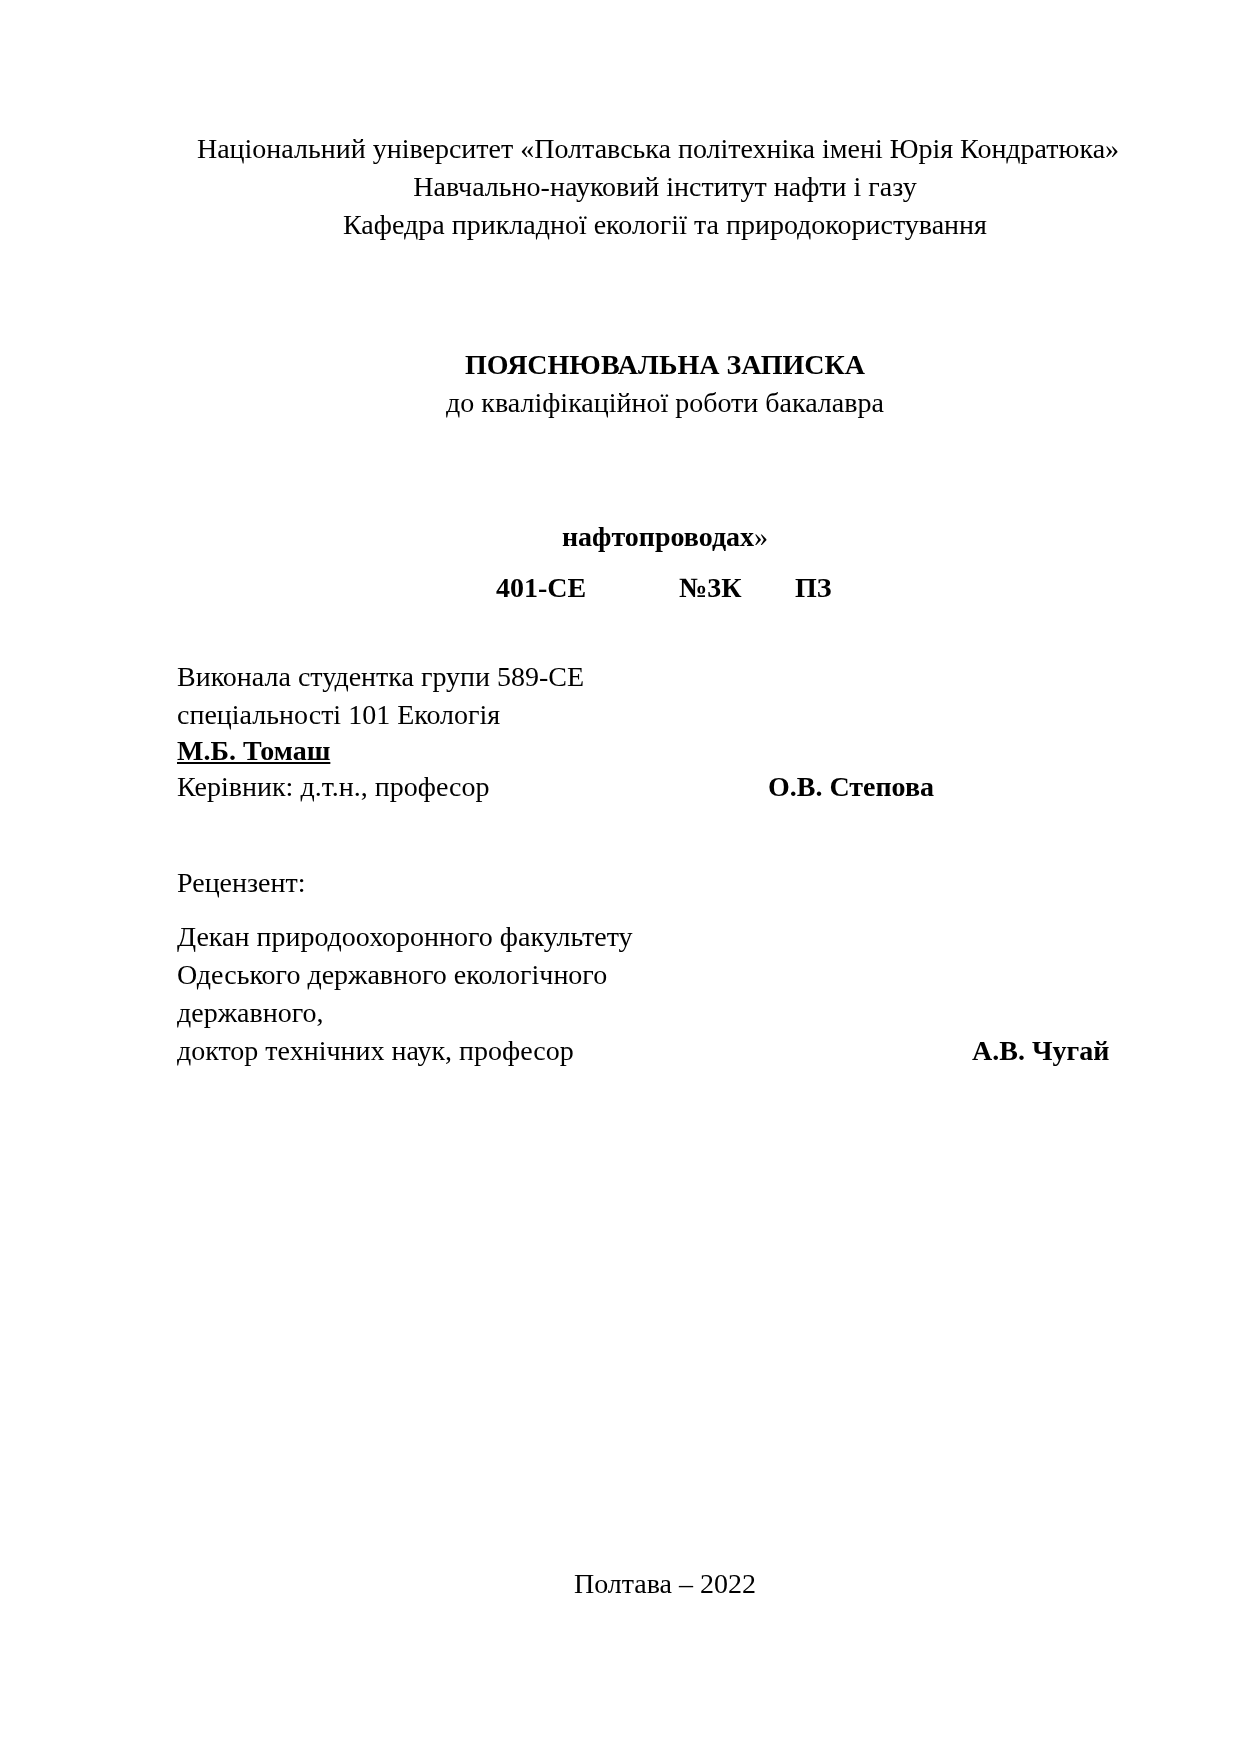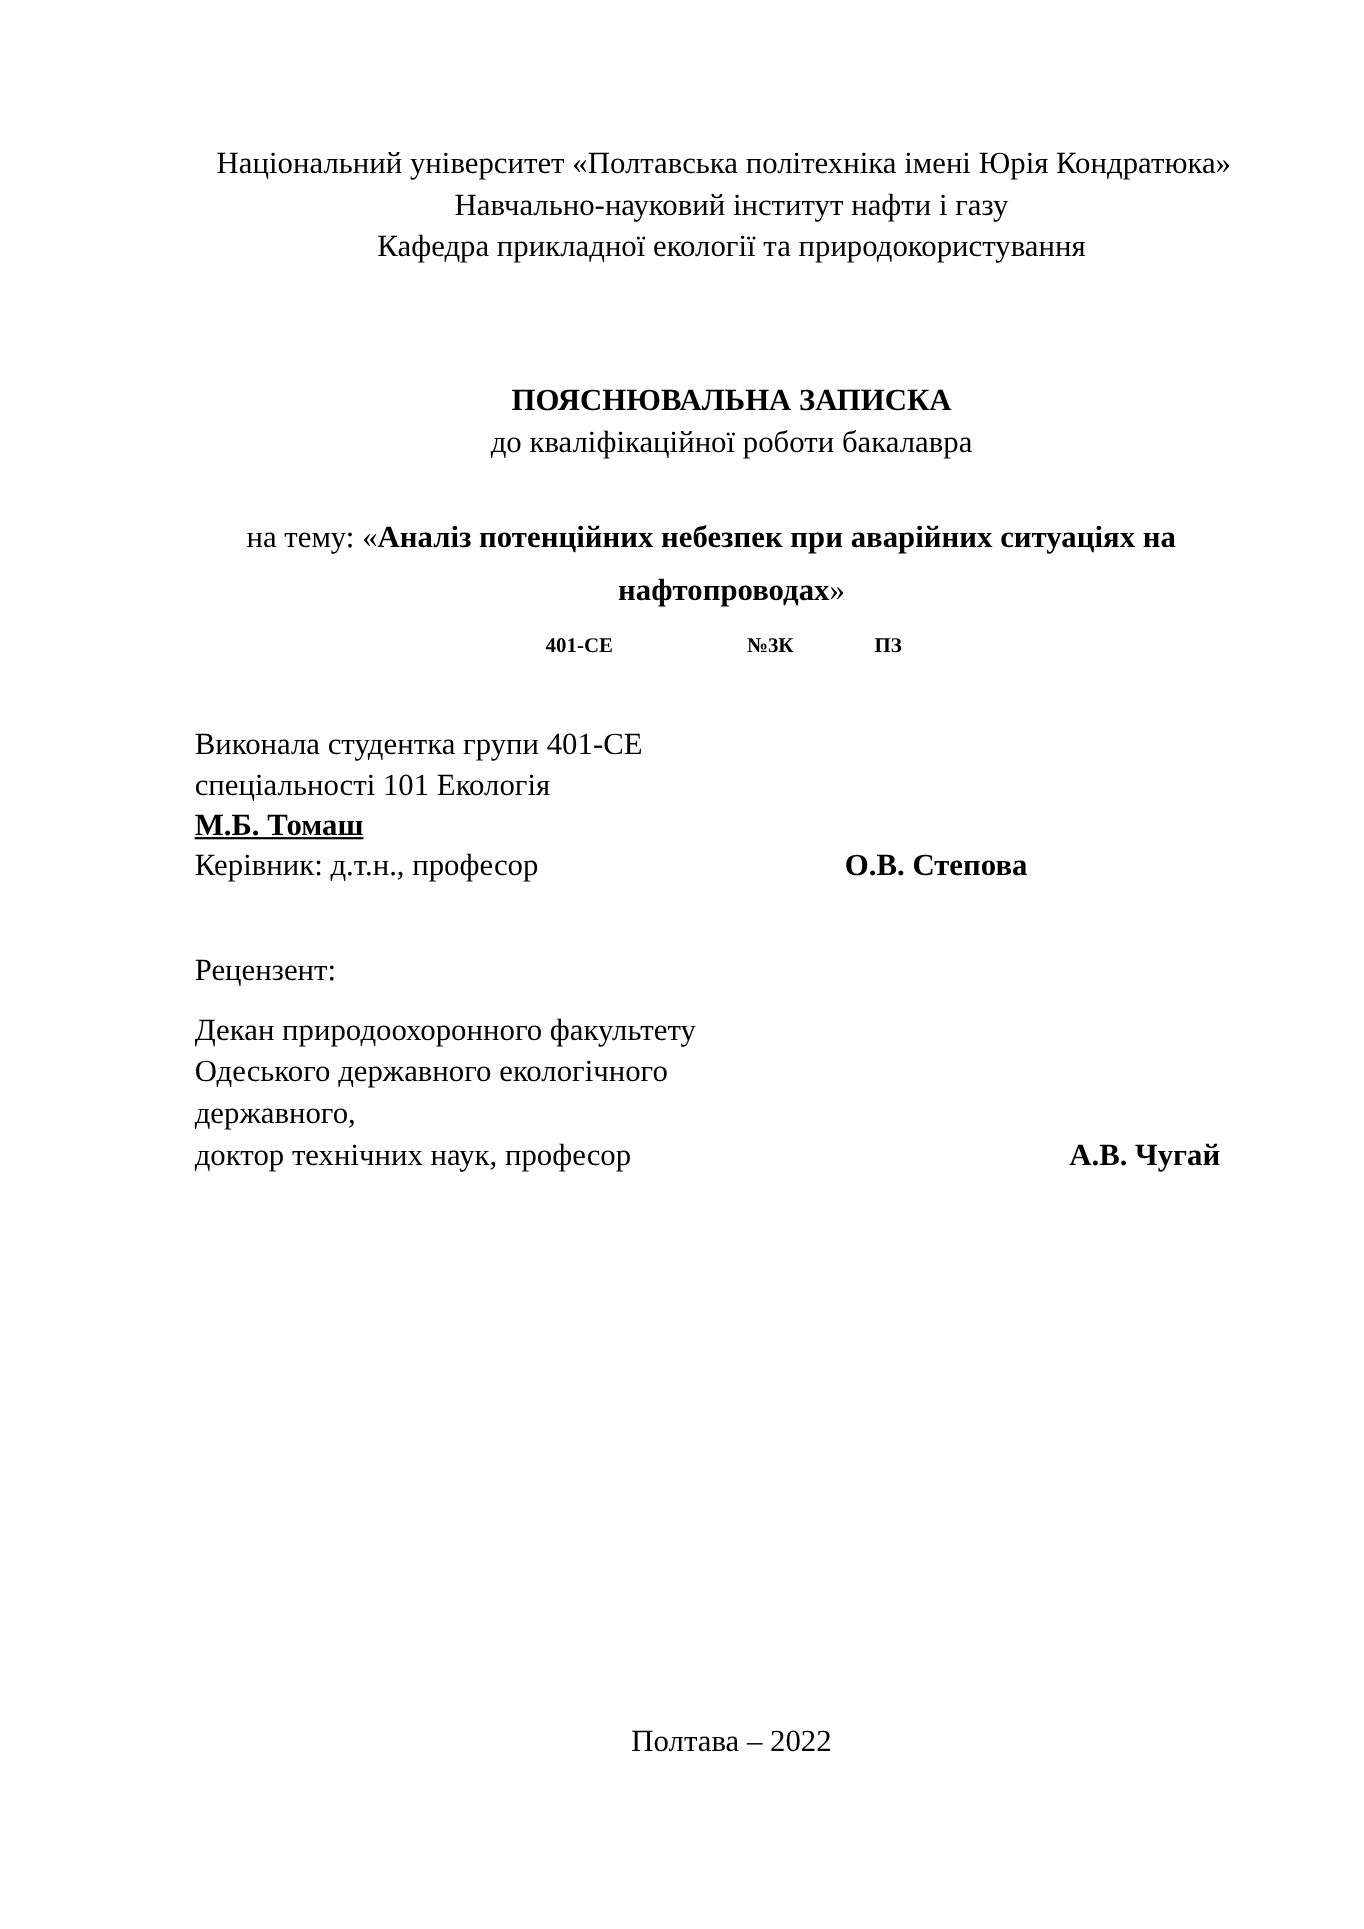--- a/index.html
+++ b/index.html
@@ -45,21 +45,21 @@
     #subtitle { top: 372px; left: 0; width: 1330px; }
 
     
     #theme1 { top: 458px; left: 224px; }
     #theme2 { top: 506px; left: 0; width: 1330px; }
 
     
     .code-item {
       position: absolute;
       top: 557px;
-      font-size: 19px;
+      font-size: 28px;
       line-height: 38px;
       font-weight: bold;
       white-space: nowrap;
     }
     #code-group { left: 496px; }
     #code-num { left: 679px; }
     #code-type { left: 795px; }
 
     
     #student1 { top: 646px; left: 177px; }
@@ -84,28 +84,27 @@
 
 <div class="page">
 
   <div id="hdr1" class="line center">Національний університет «Полтавська політехніка імені Юрія Кондратюка»</div>
   <div id="hdr2" class="line center">Навчально-науковий інститут нафти і газу</div>
   <div id="hdr3" class="line center">Кафедра прикладної екології та природокористування</div>
 
   <div id="title" class="line center bold">ПОЯСНЮВАЛЬНА ЗАПИСКА</div>
   <div id="subtitle" class="line center">до кваліфікаційної роботи бакалавра</div>
 
-  <div id="theme1" class="line"><span>на тему: «</span><span class="bold">Аналіз потенційних небезпек при аварійних ситуаціях на</span></div>
   <div id="theme2" class="line center"><span class="bold">нафтопроводах</span><span>»</span></div>
 
   <div id="code-group" class="code-item">401-СЕ</div>
   <div id="code-num" class="code-item">№3К</div>
   <div id="code-type" class="code-item">ПЗ</div>
 
-  <div id="student1" class="line">Виконала студентка  групи 401-СЕ</div>
+  <div id="student1" class="line">Виконала студентка  групи 589-СЕ</div>
   <div id="student2" class="line">спеціальності 101 Екологія</div>
   <div id="student-name" class="line bold">М.Б. Томаш</div>
   <div id="supervisor-label" class="line">Керівник:  д.т.н., професор</div>
   <div id="supervisor-name" class="line bold">О.В. Степова</div>
 
   <div id="reviewer-label" class="line">Рецензент:</div>
   <div id="reviewer1" class="line">Декан природоохоронного факультету</div>
   <div id="reviewer2" class="line">Одеського державного екологічного</div>
   <div id="reviewer3" class="line">державного,</div>
   <div id="reviewer4" class="line">доктор технічних наук, професор</div>

